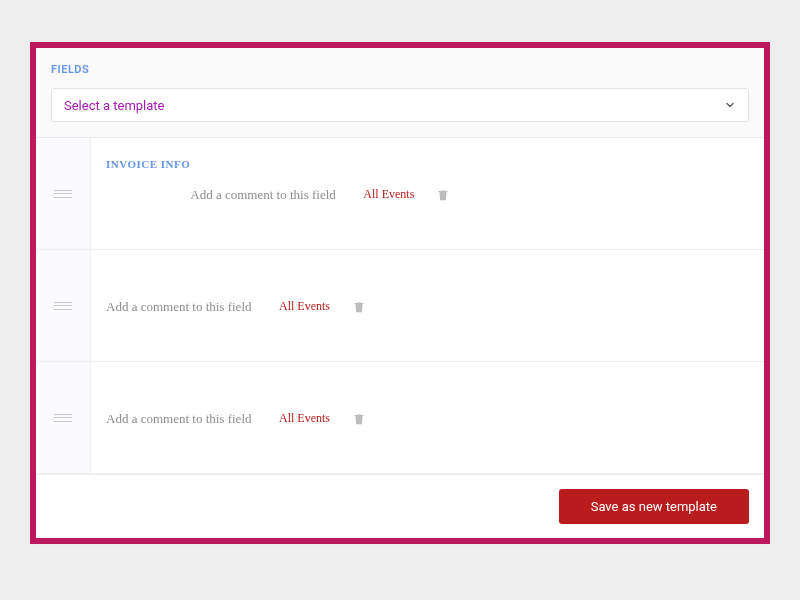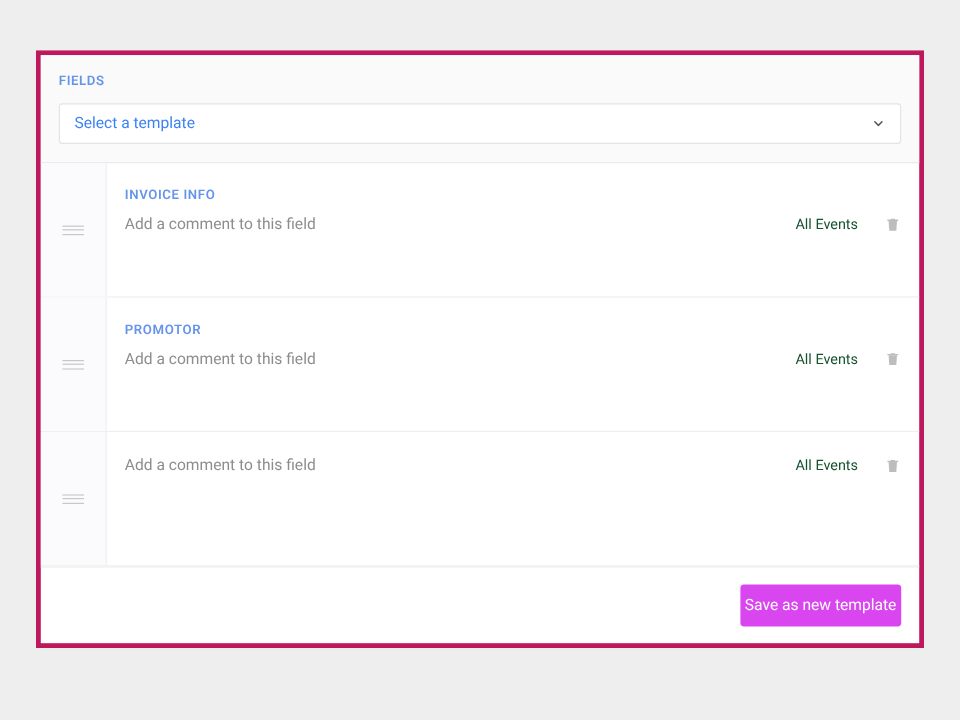--- a/index.html
+++ b/index.html
@@ -6,21 +6,21 @@
   body {
     background: #eeeeee;
     font-family: -apple-system, BlinkMacSystemFont, "Segoe UI", Roboto, Helvetica, Arial, sans-serif;
     width: 800px;
     height: 600px;
     overflow: hidden;
     padding: 42px 30px;
   }
   .card {
     background: #fff;
-    border: 4px solid #be185d;
+    border: 6px solid #be185d;
     width: 740px;
     box-shadow: 0 1px 2px rgba(0,0,0,0.02);
   }
   .card-header {
     background: #fafafa;
     padding: 15px 15px;
     border-bottom: 1px solid #ebebeb;
   }
   .card-header-title {
     font-size: 11px;
@@ -35,21 +35,21 @@
     border-radius: 3px;
     height: 34px;
     display: flex;
     align-items: center;
     justify-content: space-between;
     padding: 0 12px;
     cursor: pointer;
   }
   .template-select-text {
     font-size: 13px;
-    color: #3b82f6;
+    color: #a21caf;
   }
   .chevron-down {
     width: 12px;
     height: 12px;
     flex: none;
   }
   .field-row {
     display: flex;
     border-bottom: 1px solid #efefef;
     min-height: 112px;
@@ -74,21 +74,22 @@
   }
   .drag-icon span {
     height: 1px;
     background: #c8c8c8;
     display: block;
   }
   .field-body {
     flex: 1;
     padding: 20px 15px 18px 15px;
     display: flex;
-    flex-direction: column;
+    flex-direction: row;
+    font-family: Liberation Serif, serif;
   }
   .field-title {
     font-size: 11px;
     font-weight: 600;
     letter-spacing: 0.5px;
     color: #6494ec;
     margin-bottom: 10px;
   }
   .field-mid {
     display: flex;
@@ -106,42 +107,42 @@
     padding: 0;
   }
   .comment-input::placeholder { color: #8d8d8d; }
   .field-controls {
     display: flex;
     align-items: center;
     gap: 22px;
   }
   .events-btn {
     font-size: 12px;
-    color: #14532d;
+    color: #b91c1c;
     cursor: pointer;
   }
   .trash-icon {
     width: 14px;
     height: 16px;
     cursor: pointer;
     flex: none;
   }
   .card-footer {
     border-top: 1px solid #efefef;
     padding: 14px 15px;
     display: flex;
     justify-content: flex-end;
   }
   .save-btn {
-    background: #d946ef;
+    background: #b91c1c;
     color: #fff;
     border: none;
     border-radius: 3px;
     font-size: 13px;
-    padding: 10px 4px;
+    padding: 10px 32px;
     cursor: pointer;
     font-family: inherit;
   }
 </style>
 </head>
 <body>
 
 <div class="card">
 
   <div class="card-header">
@@ -180,21 +181,20 @@
 
   <div class="field-row">
     <div class="drag-cell">
       <div class="drag-icon">
           <span></span>
           <span></span>
           <span></span>
         </div>
     </div>
     <div class="field-body">
-      <div class="field-title">PROMOTOR</div>
       <div class="field-mid">
         <input class="comment-input" placeholder="Add a comment to this field" style="">
         <div class="field-controls">
           <span class="events-btn">All Events</span>
           <svg class="trash-icon" viewBox="0 0 24 24" fill="#bdbdbd">
               <path d="M6 7h12l-1 14H7L6 7z"></path>
               <path d="M9 4h6v2H9z"></path>
               <rect x="4" y="5" width="16" height="2" rx="1"></rect>
             </svg>
         </div>

